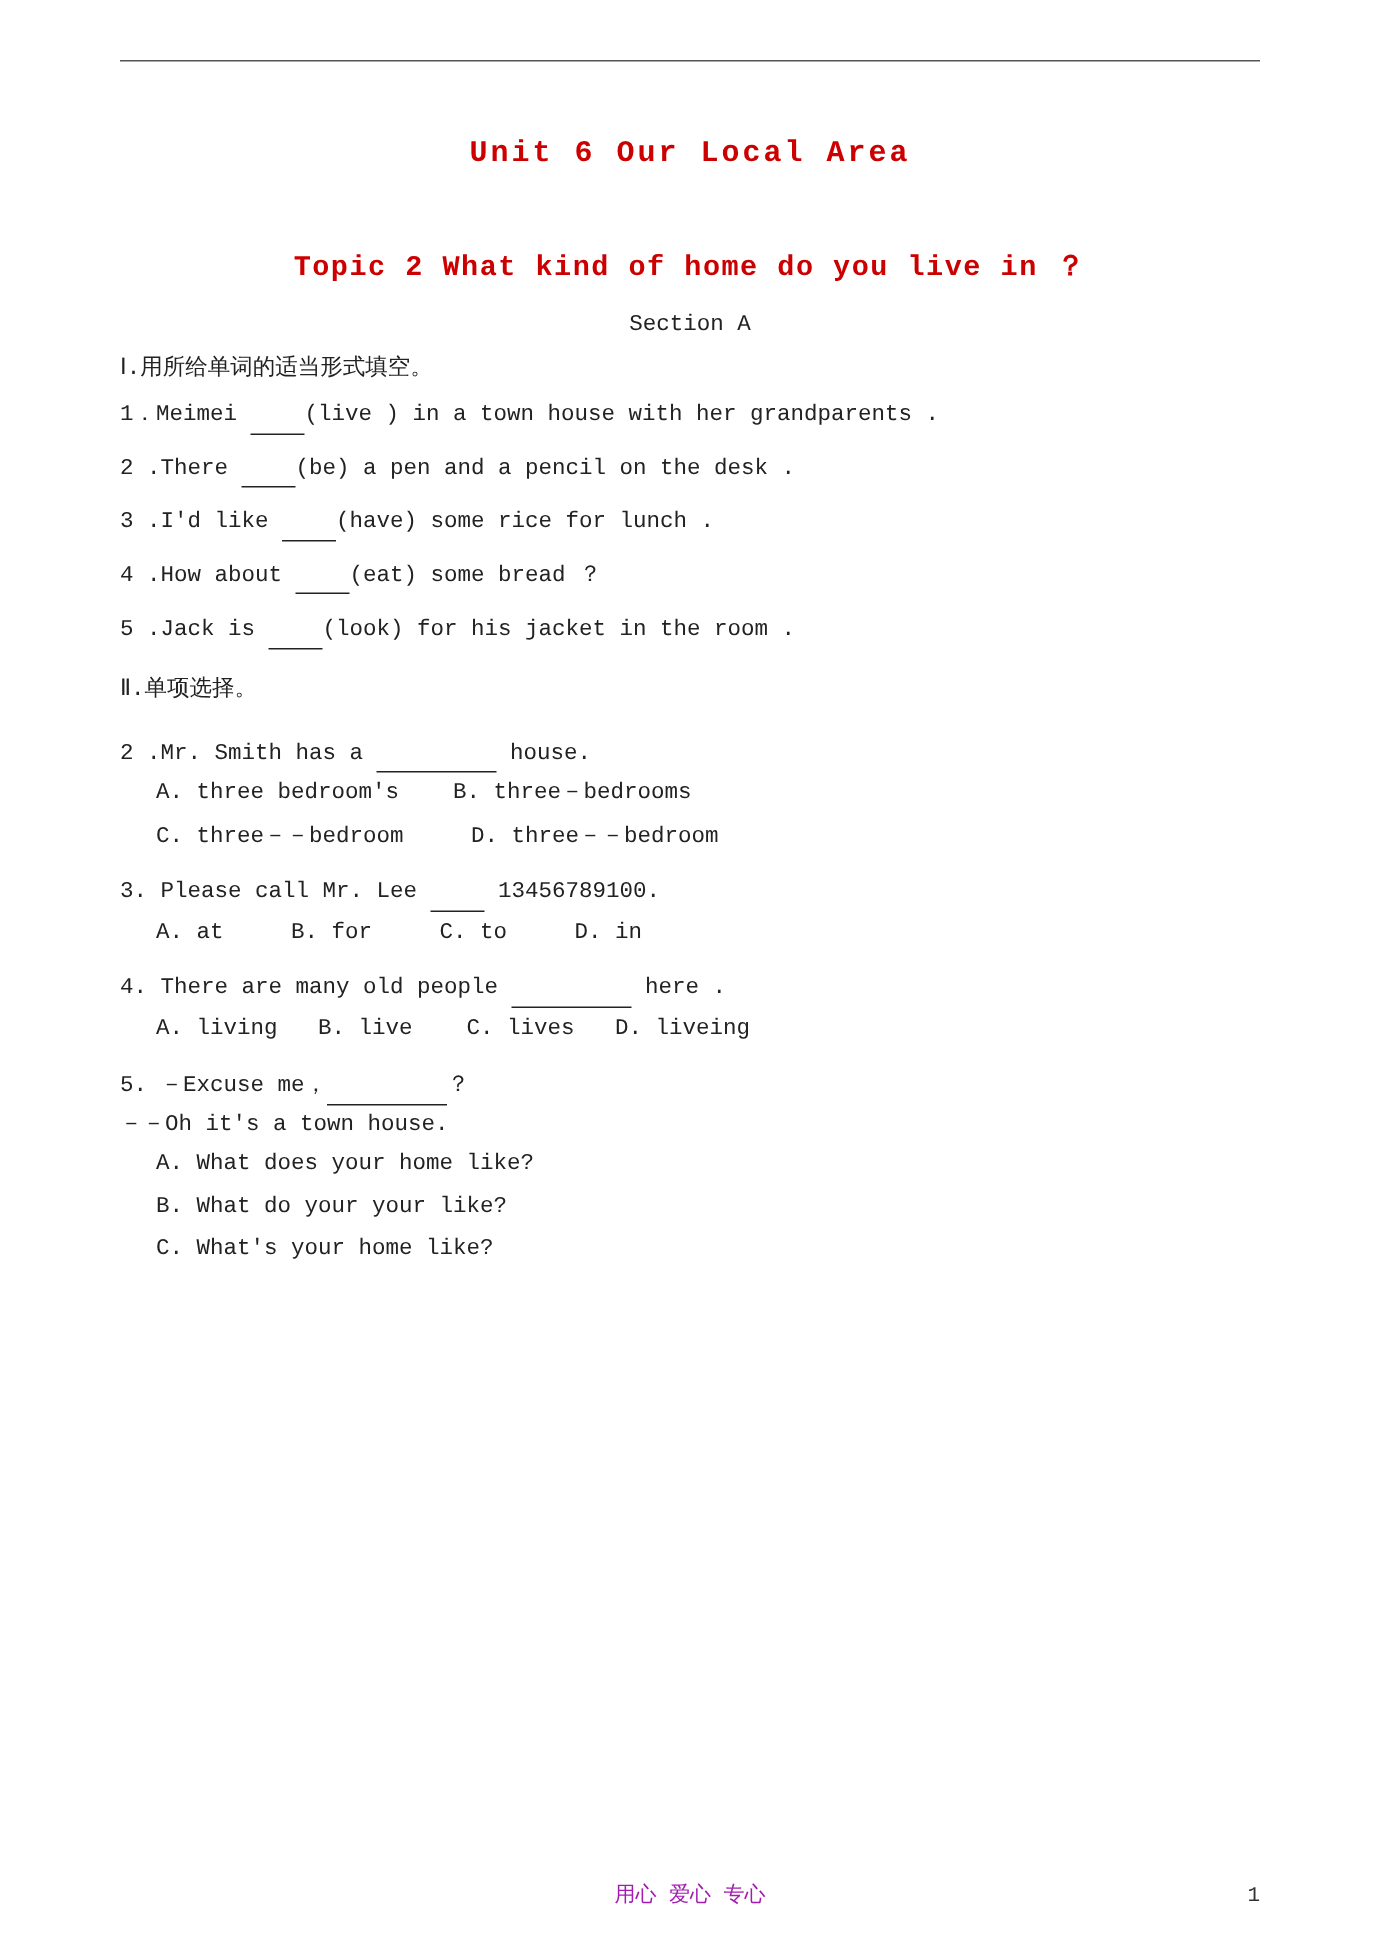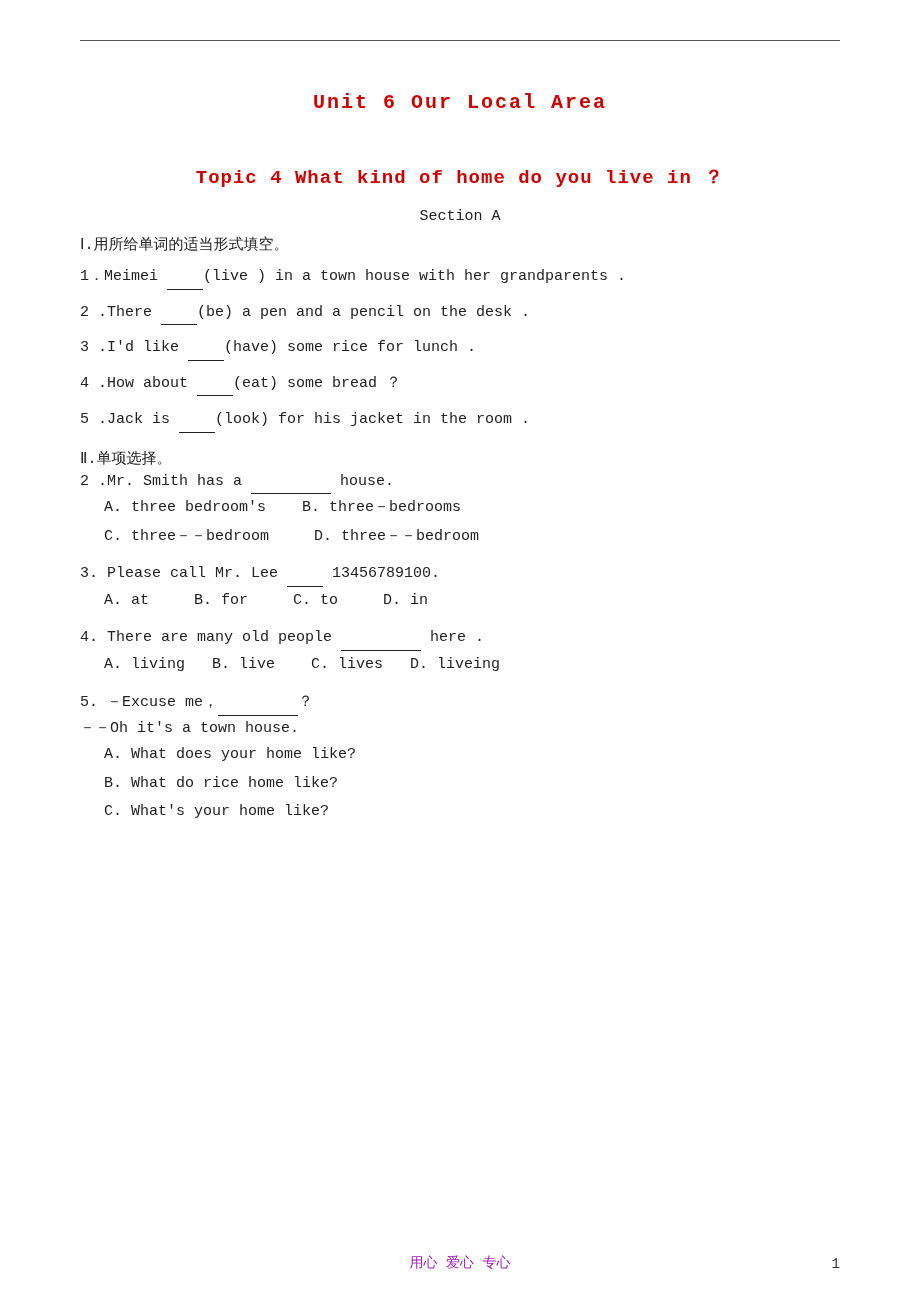--- a/index.html
+++ b/index.html
@@ -60,21 +60,21 @@
       font-family: 'Courier New', Courier, monospace;
     }
     .exercise-item {
       margin-bottom: 10px;
       font-size: 15px;
       font-family: 'Courier New', Courier, monospace;
       line-height: 1.7;
     }
     .section-ii-header {
       font-size: 15px;
-      margin-bottom: 1px;
+      margin-bottom: 22px;
       margin-top: 16px;
       font-family: 'Courier New', Courier, monospace;
     }
     .mc-item {
       margin-bottom: 10px;
       font-size: 15px;
       font-family: 'Courier New', Courier, monospace;
       line-height: 1.7;
     }
     .mc-options {
@@ -121,21 +121,21 @@
     }
   </style>
 </head>
 <body>
 
 <div class="page">
   <div class="top-line"></div>
 
   <div class="unit-title">Unit 6    Our Local Area</div>
 
-  <div class="topic-title">Topic 4    What kind of home do you live in ？</div>
+  <div class="topic-title">Topic 2    What kind of home do you live in ？</div>
 
   <div class="section-label">Section A</div>
 
   <div class="exercise-block">
     <div class="exercise-header">Ⅰ.用所给单词的适当形式填空。</div>
 
     <div class="exercise-item">1．Meimei <span class="blank"></span>(live ) in a town house with her grandparents .</div>
     <div class="exercise-item">2 .There <span class="blank"></span>(be) a pen and a pencil on the desk .</div>
     <div class="exercise-item">3 .I'd like <span class="blank"></span>(have) some rice for lunch .</div>
     <div class="exercise-item">4 .How about <span class="blank"></span>(eat) some bread ？</div>
@@ -162,21 +162,21 @@
     <div class="mc-item">
       4. There are many old people <span class="blank-long"></span> here .
       <div class="mc-options-inline">A. living &nbsp; B. live &nbsp;&nbsp; C. lives &nbsp; D. liveing</div>
     </div>
 
     <div class="mc-item">
       5. －Excuse me，<span class="blank-long">&nbsp;&nbsp;&nbsp;&nbsp;&nbsp;&nbsp;</span>？
       <div style="margin-left:0; font-family:'Courier New', Courier, monospace; font-size:15px; line-height:1.7;">－－Oh it's a town house.</div>
       <div class="mc-options">
         <div>A. What does your home like?</div>
-        <div>B. What do rice home like?</div>
+        <div>B. What do your your like?</div>
         <div>C. What's your home like?</div>
       </div>
     </div>
   </div>
 
   <div class="footer">用心  爱心  专心</div>
   <div class="footer-page">1</div>
 </div>
 
 </body></html>

